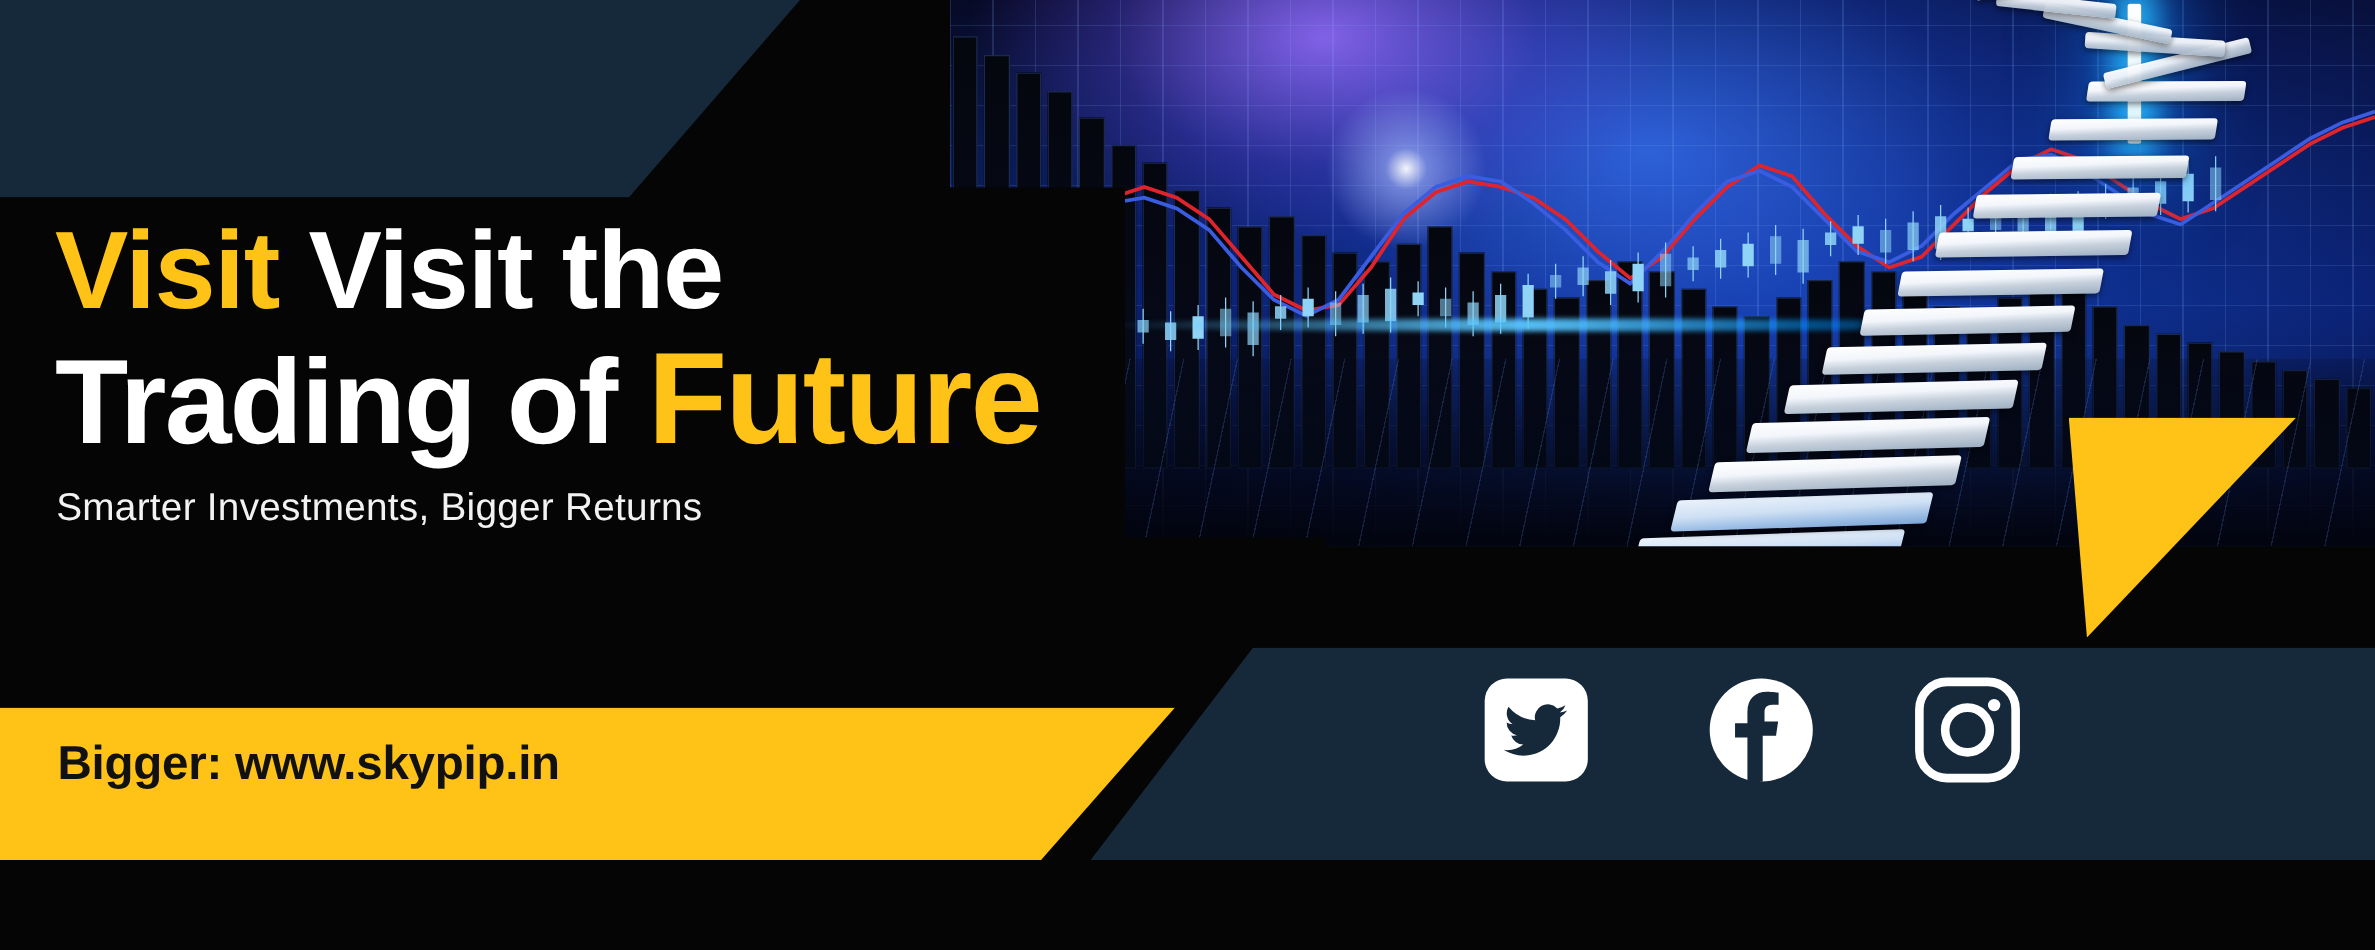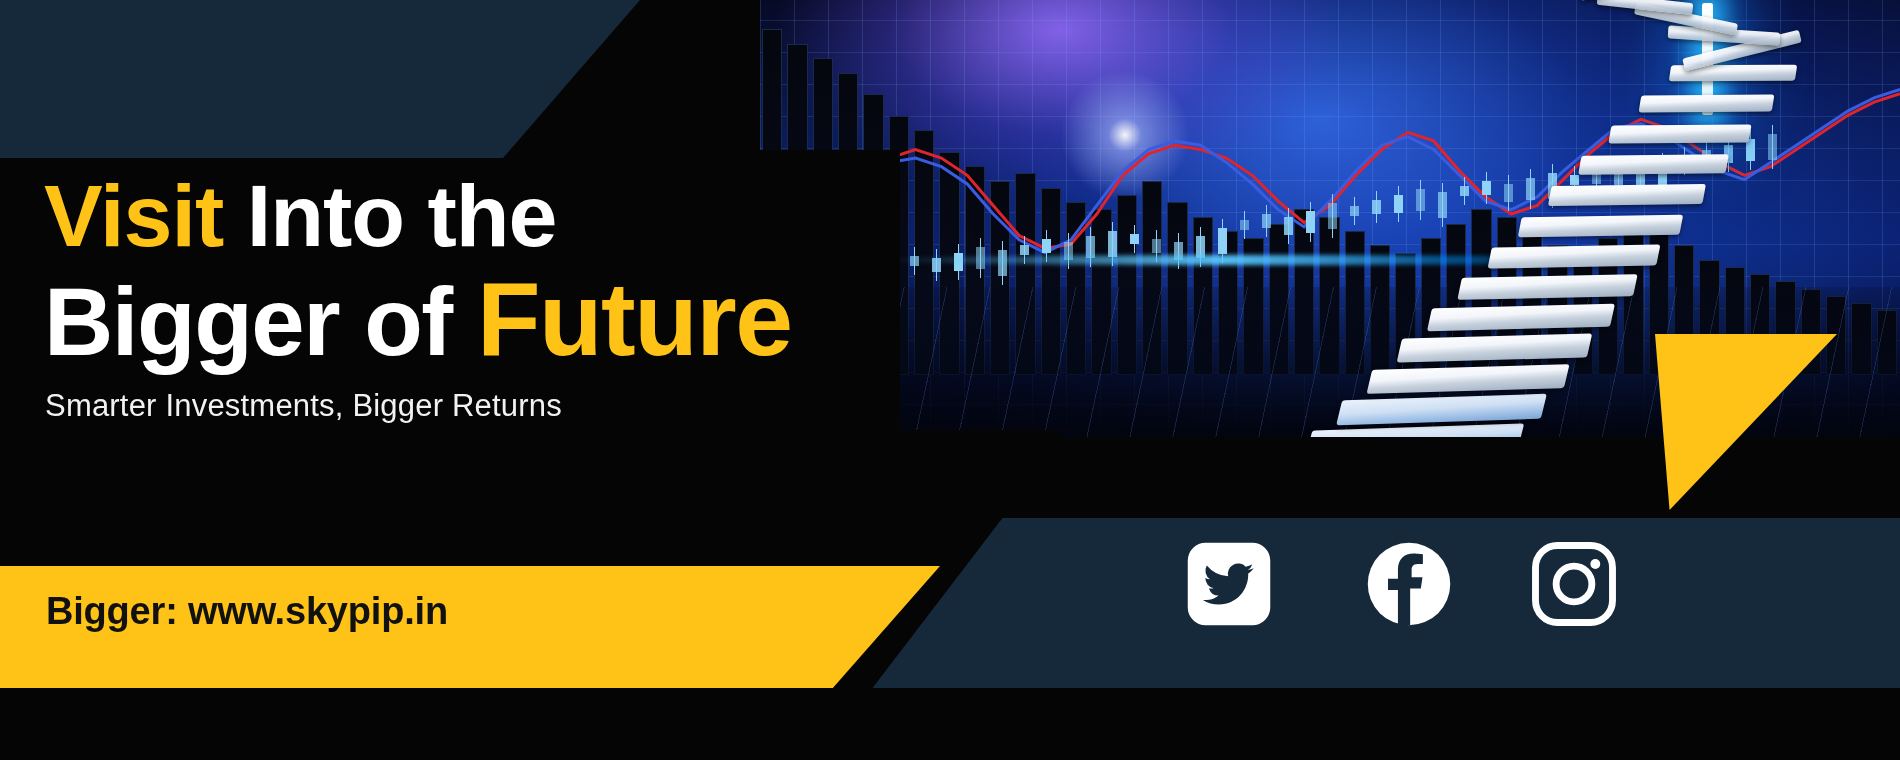--- a/index.html
+++ b/index.html
@@ -276,24 +276,24 @@
   <div class="black-slab"></div>
   <div class="tri-yellow"></div>
   <div class="navy-top"></div>
   <div class="black-bottom"></div>
   <div class="navy-panel"></div>
   <div class="yellow-bar"></div>
 
   <div class="headline">
     <div>
       <span class="hl">Visit</span>
-      <span>Into the</span>
+      <span>Visit the</span>
     </div>
     <div class="hl-line2">
-      <span>Bigger of</span>
+      <span>Trading of</span>
       <span class="hl big">Future</span>
     </div>
   </div>
 
   <div class="subtitle">Smarter Investments, Bigger Returns</div>
 
   <div class="visit">Bigger: www.skypip.in</div>
 
   <div class="socials">
 

